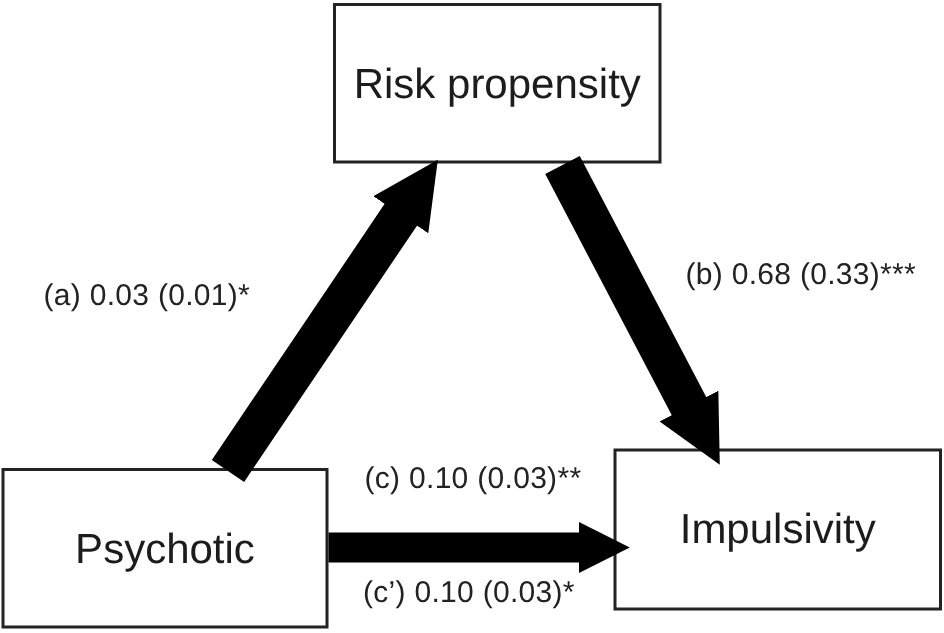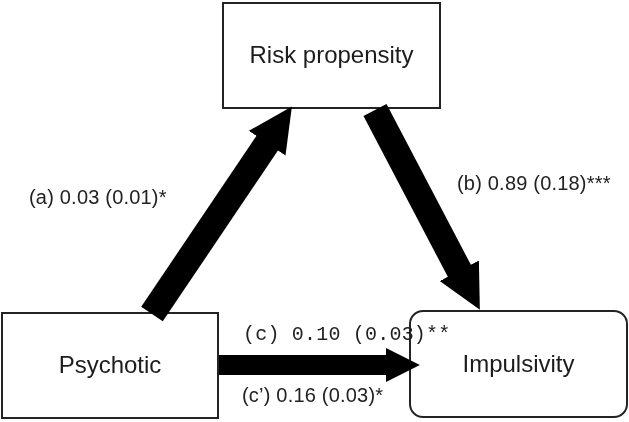--- a/index.html
+++ b/index.html
@@ -28,56 +28,55 @@
     position: absolute;
     z-index: 2;
     background: #ffffff;
     border: 2.5px solid #232323;
     display: flex;
     align-items: center;
     justify-content: center;
     text-align: center;
     box-sizing: border-box;
     color: #1c1c1c;
-    font-size: 24px;
+    font-size: 28px;
     line-height: 1.28;
   }
   .node-risk {
     left: 222px;
     top: 2px;
     width: 219px;
     height: 107px;
   }
   .node-psychotic {
     left: 1px;
     top: 312px;
     width: 218px;
     height: 107px;
   }
   .node-impulsivity {
     left: 409px;
-    top: 310px;
+    top: 299px;
     width: 219px;
     height: 108px;
-    border-radius: 14px;
   }
   .node .line {
     display: block;
   }
   .path-label {
     position: absolute;
     z-index: 4;
     color: #222222;
     font-size: 20px;
     white-space: nowrap;
     letter-spacing: 0.2px;
   }
   .label-a  { left: 29px;  top: 186px; }
   .label-b  { left: 457px; top: 172px; }
-  .label-c  { left: 243px; top: 323px; font-family: Liberation Mono, monospace; }
+  .label-c  { left: 243px; top: 308px; }
   .label-cp { left: 242px; top: 384px; }
 </style>
 </head>
 <body>
 
 <div class="canvas">
 
   <svg class="arrow-layer" viewBox="0 0 629 422" aria-hidden="true">
     <defs>
       <marker id="ah" viewBox="0 0 6 6" refX="0.2" refY="3" markerWidth="1.7" markerHeight="2.0" orient="auto" markerUnits="strokeWidth">
@@ -100,17 +99,17 @@
     <span>
       <span class="line">Psychotic</span>
     </span>
   </div>
 
   <div class="node node-impulsivity">
     <span>Impulsivity</span>
   </div>
 
   <div class="path-label label-a">(a) 0.03 (0.01)*</div>
-  <div class="path-label label-b">(b) 0.89 (0.18)***</div>
+  <div class="path-label label-b">(b) 0.68 (0.33)***</div>
   <div class="path-label label-c">(c) 0.10 (0.03)**</div>
-  <div class="path-label label-cp">(c’) 0.16 (0.03)*</div>
+  <div class="path-label label-cp">(c’) 0.10 (0.03)*</div>
 
 </div>
 
 </body></html>

